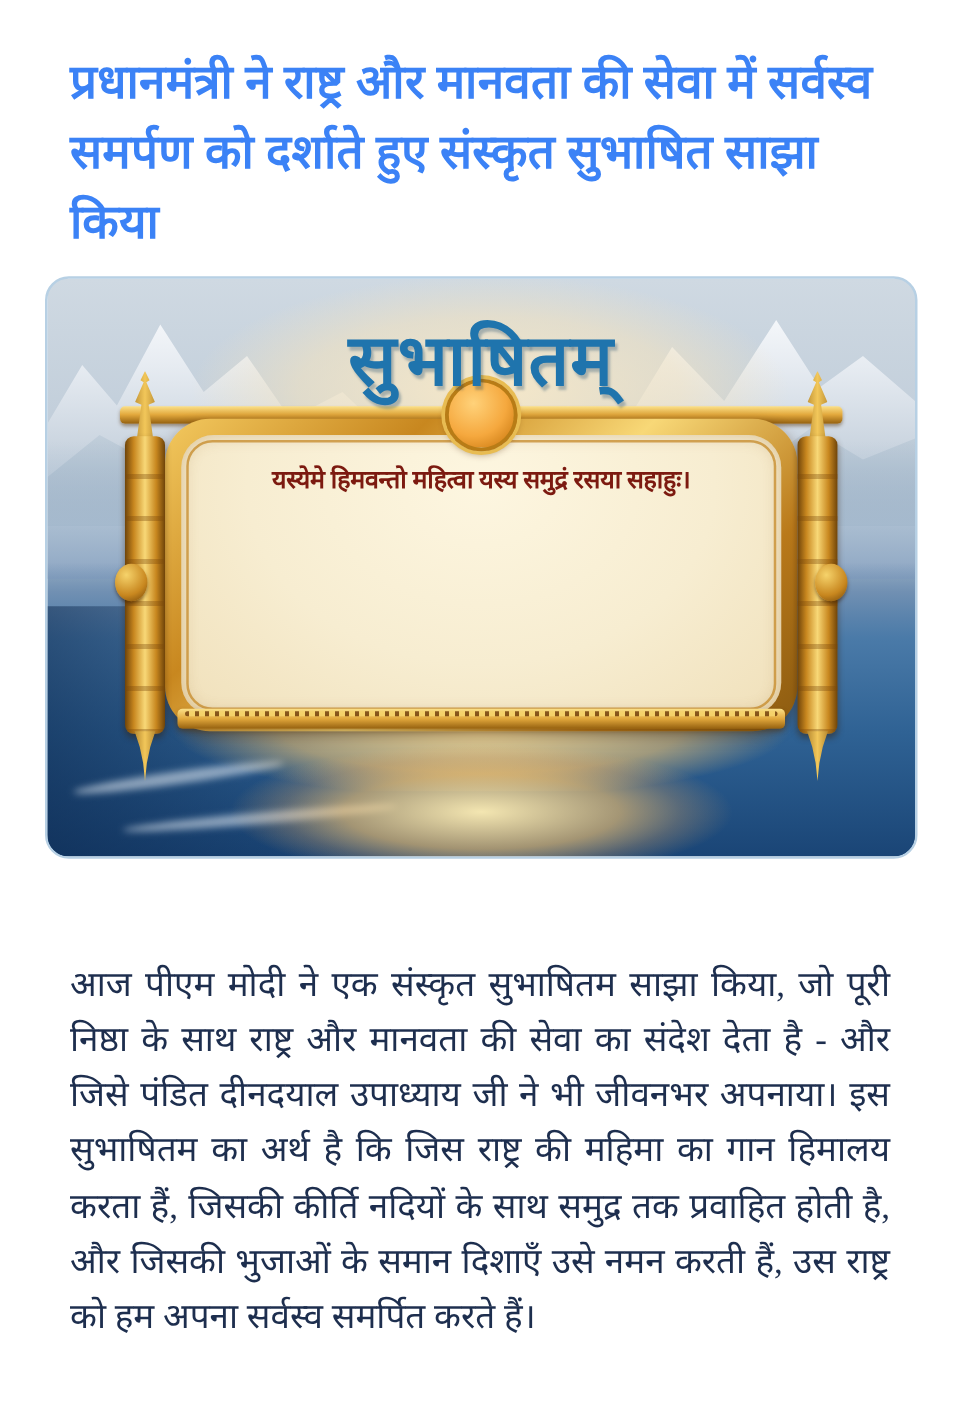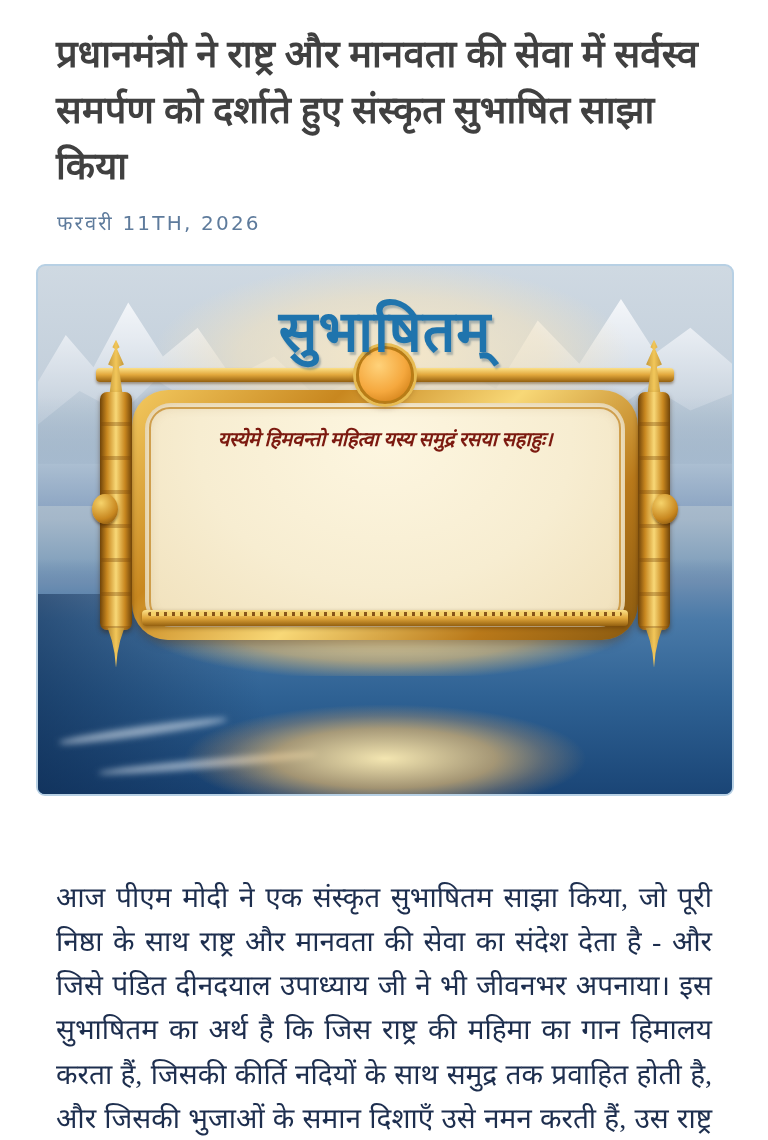--- a/index.html
+++ b/index.html
@@ -5,34 +5,34 @@
   * { box-sizing: border-box; }
   html, body { margin: 0; padding: 0; }
   body {
     width: 768px; height: 1140px; background: #ffffff; overflow: hidden;
     font-family: "Liberation Serif", "DejaVu Serif", serif;
   }
   .page { padding: 26px 56px 0 56px; }
 
   
   .article-title {
-    margin: 0 0 14px 0;
+    margin: 12px 0 14px 0;
     font-size: 38px; font-weight: 700; line-height: 1.48;
-    color: #404040; letter-spacing: 0.2px;
+    color: #3b82f6; letter-spacing: 0.2px;
   }
   .article-date {
     font-family: "DejaVu Sans", "Liberation Sans", sans-serif;
     font-size: 20px; color: #5e7b9c; letter-spacing: 2.2px;
     margin: 0 0 28px 1px;
   }
 
   
   .poster {
-    position: relative; width: 698px; height: 532px; margin-left: -20px;
-    border-radius: 9px; overflow: hidden;
+    position: relative; width: 698px; height: 466px; margin-left: -20px;
+    border-radius: 19px; overflow: hidden;
     border: 2px solid #b7d0e4;
     background: linear-gradient(180deg, #cfd9e2 0%, #bfccd9 30%, #a4b7c9 48%, #6d92b4 62%, #39679b 80%, #1f4b7e 100%);
   }
   .poster .layer { position: absolute; }
 
   .mtn-back {
     left: 0; right: 0; top: 8px; height: 180px;
     background: linear-gradient(180deg, #fdfeff 0%, #e6ebf1 35%, #b3c2d1 100%);
     clip-path: polygon(0 100%, 0 60%, 4% 34%, 8% 52%, 13% 16%, 18% 46%, 23% 30%,
       28% 58%, 34% 46%, 40% 68%, 47% 58%, 53% 70%, 60% 52%, 66% 64%, 72% 26%,
@@ -118,25 +118,24 @@
   }
   .pendant.left { left: 63px; } .pendant.right { right: 63px; }
   .side-knob {
     top: 228px; width: 26px; height: 30px; border-radius: 50%; z-index: 6;
     background: radial-gradient(circle at 35% 30%, #f6d36b, #c8871f 60%, #7a4c0c 95%);
     box-shadow: 0 2px 3px rgba(55,28,0,.5);
   }
   .side-knob.left { left: 54px; } .side-knob.right { right: 54px; }
 
   .panel-outer {
-    left: 94px; right: 94px; top: 124px; height: 250px; z-index: 4;
+    left: 94px; right: 94px; top: 112px; height: 250px; z-index: 4;
     border-radius: 36px; padding: 13px;
     background: linear-gradient(135deg, #f3c95f 0%, #c8871f 28%, #f8d877 52%, #b9791a 78%, #8a5a10 100%);
     box-shadow: 0 4px 10px rgba(60,30,0,.35);
-    font-style: italic;
   }
   .panel-inner {
     position: relative; width: 100%; height: 100%; border-radius: 26px; overflow: hidden;
     background: radial-gradient(ellipse at 50% 18%, #fdf6e0 0%, #f7edd1 55%, #f0e0ba 100%);
     box-shadow: inset 0 0 14px rgba(150,100,30,.3);
     padding: 18px 10px 8px 10px; text-align: center;
   }
   .panel-inner::after {
     content: ""; position: absolute; inset: 4px; border-radius: 21px;
     border: 2px solid rgba(198,138,40,.75); pointer-events: none;
@@ -166,21 +165,20 @@
     color: #1d2e4e; text-align: justify;
   }
 </style>
 </head>
 <body>
 
 <div class="page">
 
   <h1 class="article-title">प्रधानमंत्री ने राष्ट्र और मानवता की सेवा में सर्वस्व समर्पण को दर्शाते हुए संस्कृत सुभाषित साझा किया</h1>
 
-  <div class="article-date">फरवरी 11TH, 2026</div>
 
   <div class="poster">
     <div class="layer mtn-back"></div>
     <div class="layer mtn-front"></div>
     <div class="layer mist"></div>
     <div class="layer glow-top"></div>
     <div class="layer ocean"></div>
     <div class="layer ocean-shade"></div>
     <div class="layer foam1"></div>
     <div class="layer foam2"></div>

